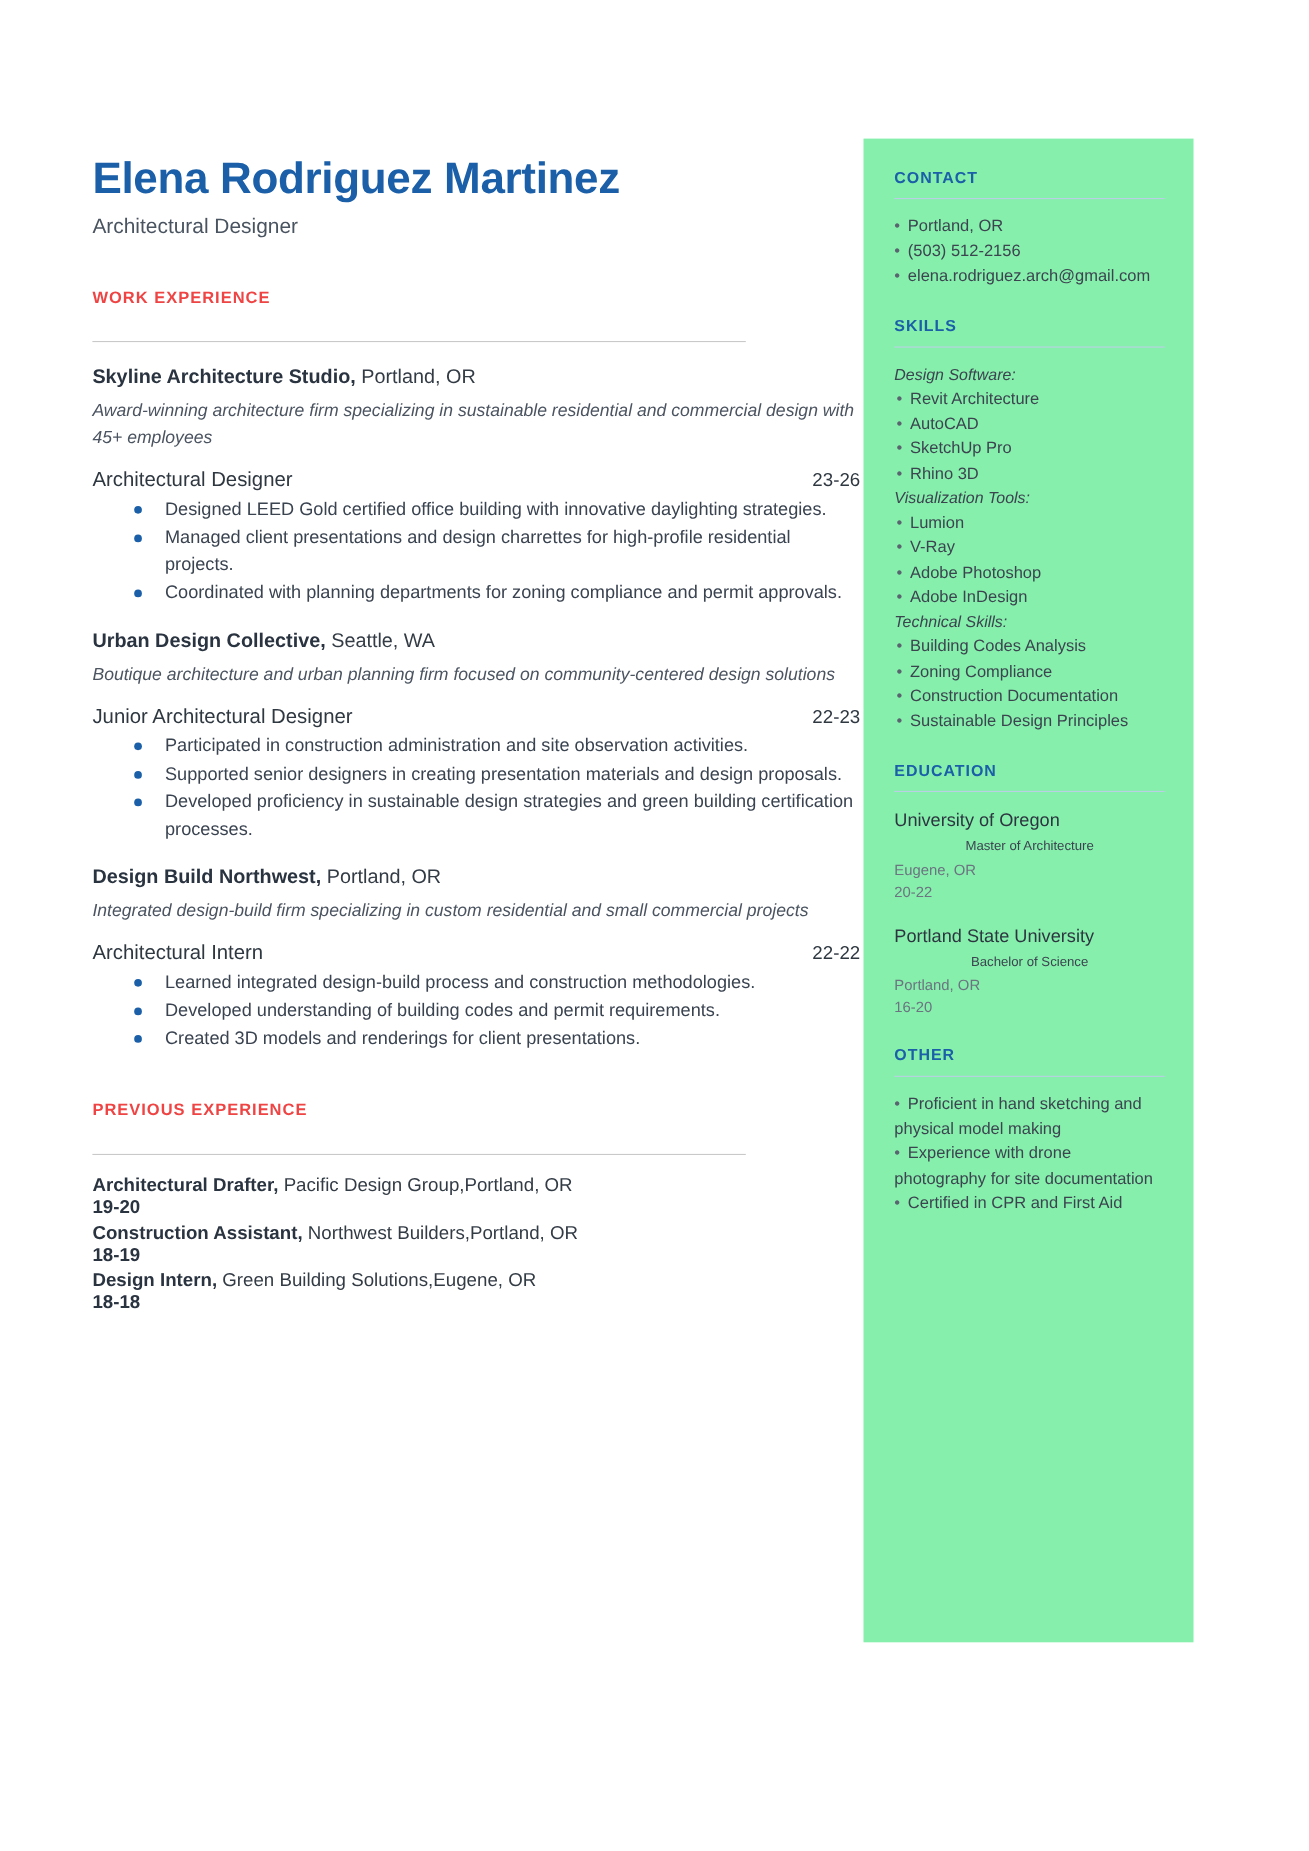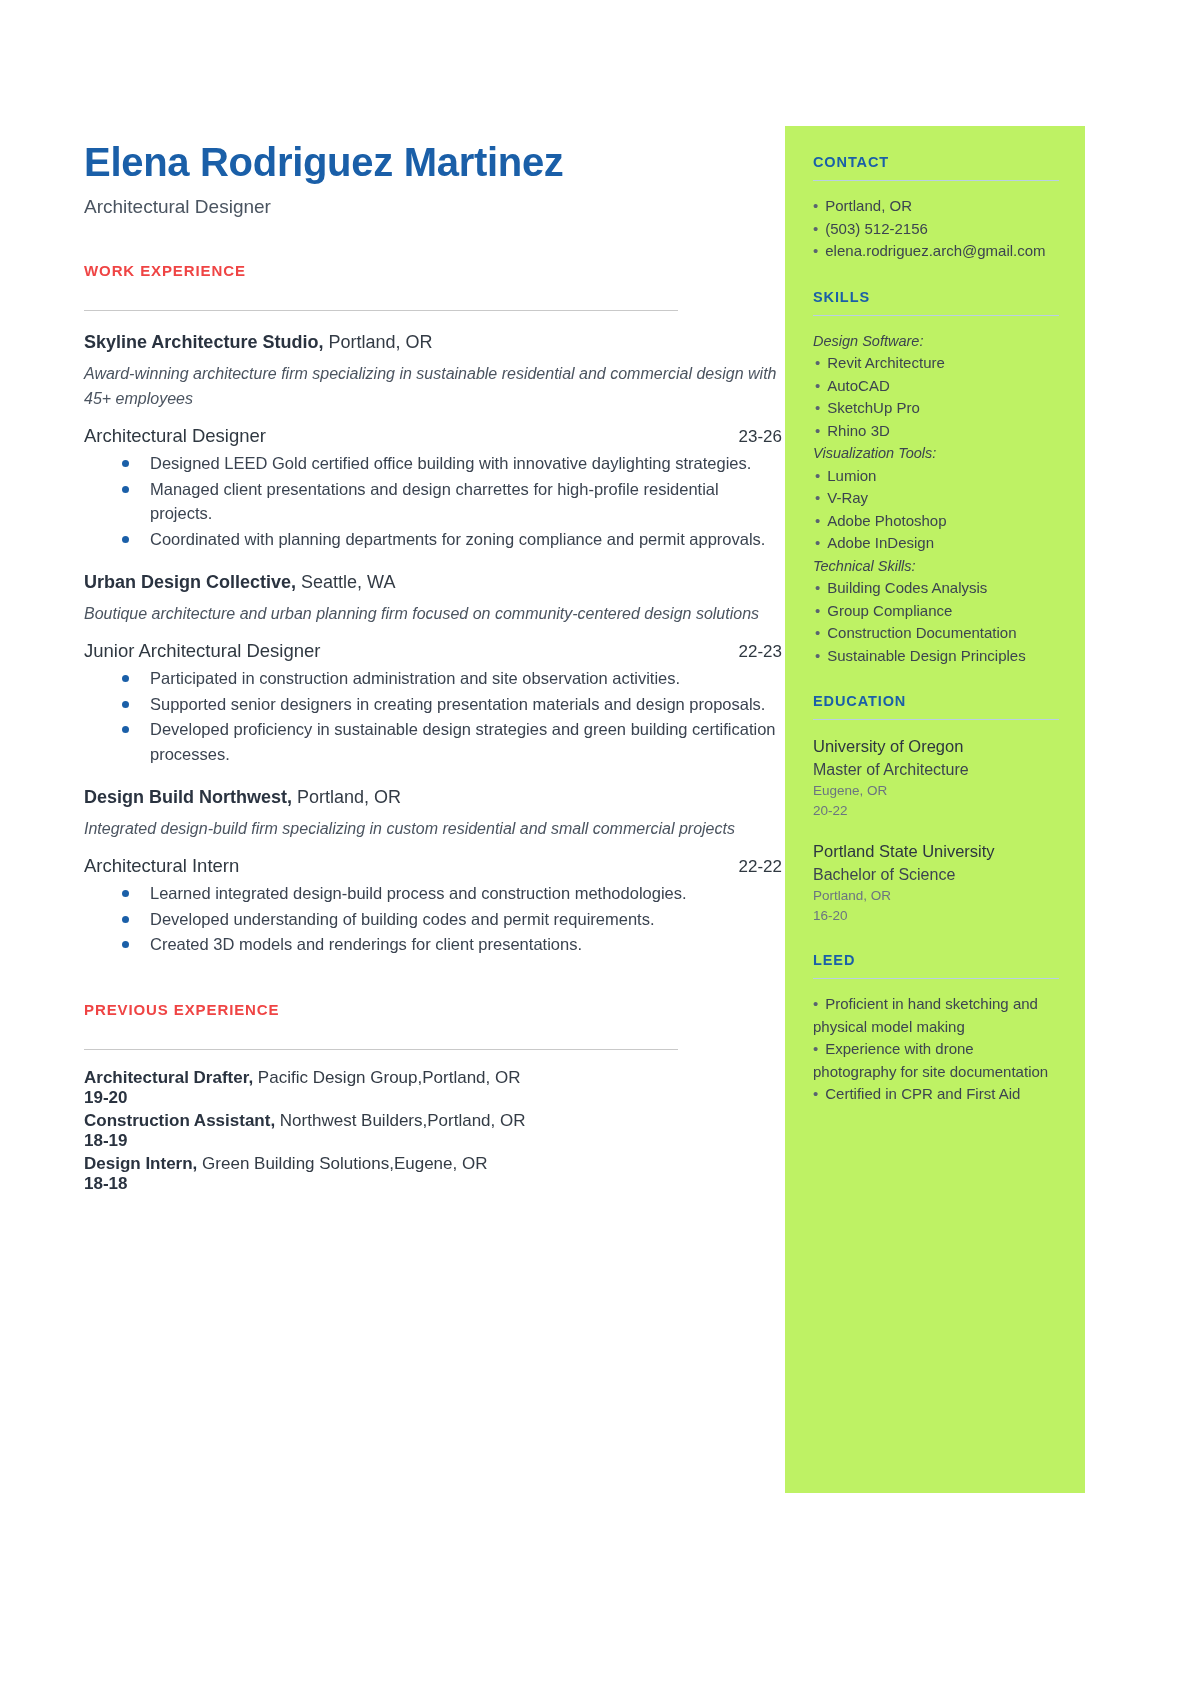--- a/index.html
+++ b/index.html
@@ -20,21 +20,21 @@
     width: 1190px;
     height: 1683px;
   }
   
   .sidebar {
     position: absolute;
     left: 785px;
     top: 126px;
     width: 300px;
     height: 1367px;
-    background: #bef264;
+    background: #86efac;
     box-sizing: border-box;
     padding: 28px 26px 0 28px;
   }
   .side-h {
     color: #1a5fa8;
     font-size: 14.5px;
     font-weight: bold;
     letter-spacing: 0.9px;
     margin: 0 0 10px 0;
   }
@@ -60,23 +60,24 @@
     color: #5a6470;
     margin-right: 7px;
   }
   .skill-item { padding-left: 2px; }
   .edu-school {
     font-size: 16.5px;
     color: #2d3640;
     line-height: 24px;
   }
   .edu-degree {
-    font-size: 16px;
+    font-size: 12px;
     color: #3c4450;
     line-height: 23px;
+    text-align: center;
   }
   .edu-meta {
     font-size: 13.5px;
     color: #6b7480;
     line-height: 20px;
   }
   .edu-entry { margin-bottom: 18px; }
 
   
   .main {
@@ -214,21 +215,21 @@
       <div class="side-line skill-item bullet-dot">Rhino 3D</div>
 
       <div class="side-ital">Visualization Tools:</div>
       <div class="side-line skill-item bullet-dot">Lumion</div>
       <div class="side-line skill-item bullet-dot">V-Ray</div>
       <div class="side-line skill-item bullet-dot">Adobe Photoshop</div>
       <div class="side-line skill-item bullet-dot">Adobe InDesign</div>
 
       <div class="side-ital">Technical Skills:</div>
       <div class="side-line skill-item bullet-dot">Building Codes Analysis</div>
-      <div class="side-line skill-item bullet-dot">Group Compliance</div>
+      <div class="side-line skill-item bullet-dot">Zoning Compliance</div>
       <div class="side-line skill-item bullet-dot">Construction Documentation</div>
       <div class="side-line skill-item bullet-dot">Sustainable Design Principles</div>
     </div>
 
     <div class="side-block">
       <div class="side-h">EDUCATION</div>
       <div class="side-rule"></div>
 
       <div class="edu-entry">
         <div class="edu-school">University of Oregon</div>
@@ -239,21 +240,21 @@
 
       <div class="edu-entry">
         <div class="edu-school">Portland State University</div>
         <div class="edu-degree">Bachelor of Science</div>
         <div class="edu-meta">Portland, OR</div>
         <div class="edu-meta">16-20</div>
       </div>
     </div>
 
     <div class="side-block">
-      <div class="side-h">LEED</div>
+      <div class="side-h">OTHER</div>
       <div class="side-rule"></div>
       <div class="side-line bullet-dot">Proficient in hand sketching and physical model making</div>
       <div class="side-line bullet-dot">Experience with drone photography for site documentation</div>
       <div class="side-line bullet-dot">Certified in CPR and First Aid</div>
     </div>
 
   </aside>
 
   <main class="main">
 

